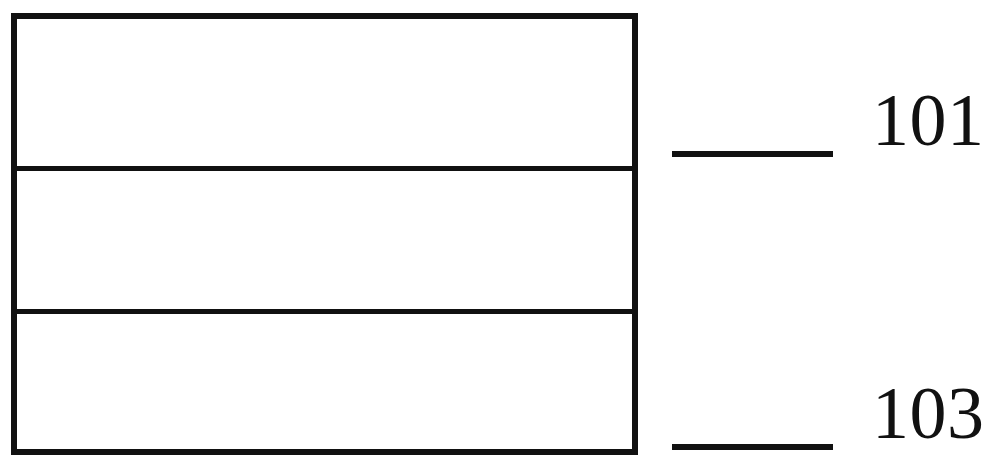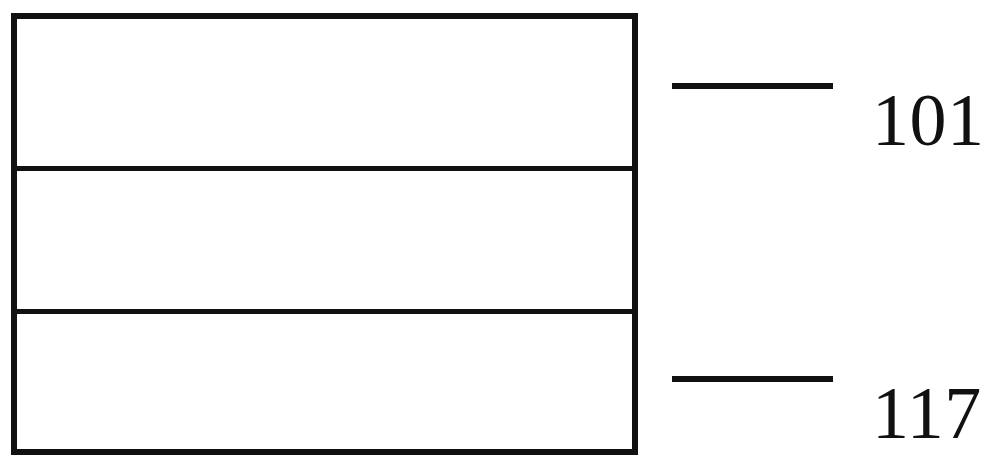--- a/index.html
+++ b/index.html
@@ -38,21 +38,21 @@
     flex: 0 0 auto;
   }
   .layer-top    { height: 147px; }
   .layer-middle { height: 143px; border-top: 5px solid #111111; }
   .layer-bottom { height: 152px; border-top: 5px solid #111111; flex: 1 1 auto; }
 
   
   .callout {
     position: absolute;
     display: flex;
-    align-items: flex-start;
+    align-items: flex-end;
     left: 672px;
   }
   .leader-line {
     width: 161px;
     height: 6px;
     background: #111111;
     flex: 0 0 auto;
   }
   .ref-numeral {
     margin-left: 39px;
@@ -80,16 +80,16 @@
   </div>
 
   <div class="callout callout-1">
     <div class="leader-line"></div>
     <div class="ref-numeral">101</div>
   </div>
 
 
   <div class="callout callout-3">
     <div class="leader-line"></div>
-    <div class="ref-numeral">117</div>
+    <div class="ref-numeral">103</div>
   </div>
 
 </div>
 
 </body></html>

